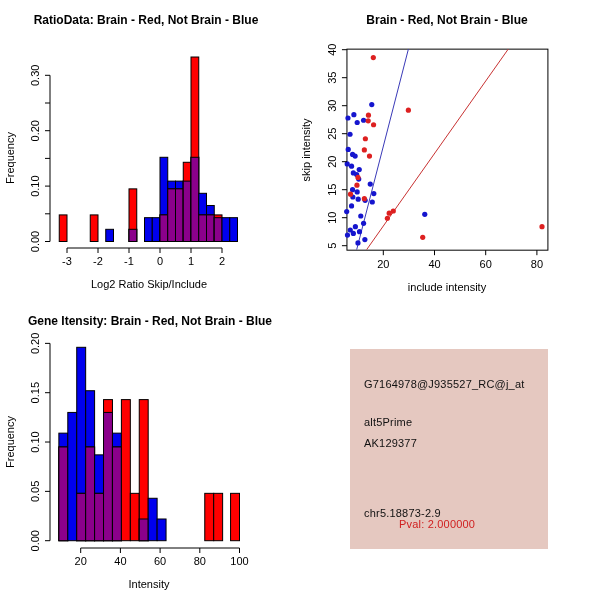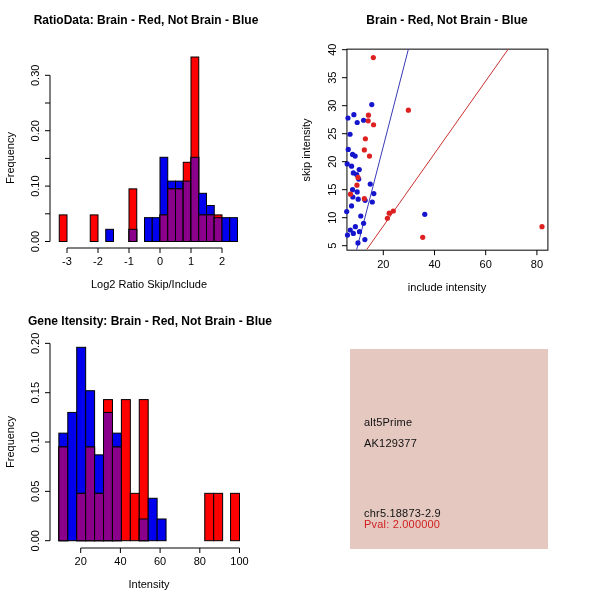--- a/index.html
+++ b/index.html
@@ -240,17 +240,18 @@
       <text x="39" y="92.695" fill="#000000" font-size="11" text-anchor="middle" transform="rotate(-90 39 92.695)">0.15</text>
       <line x1="45" y1="43.35999999999996" x2="50" y2="43.35999999999996" stroke="#000000" stroke-width="1"></line>
       <text x="39" y="43.35999999999996" fill="#000000" font-size="11" text-anchor="middle" transform="rotate(-90 39 43.35999999999996)">0.20</text>
     </g>
     <text x="150" y="25" fill="#000000" font-size="12" text-anchor="middle" font-weight="bold">Gene Itensity: Brain - Red, Not Brain - Blue</text>
     <text x="149" y="288" fill="#000000" font-size="11" text-anchor="middle">Intensity</text>
     <text x="14" y="142" fill="#000000" font-size="11" text-anchor="middle" transform="rotate(-90 14 142)">Frequency</text>
   </svg>
 
 <div id="info-box" style="background: rgb(229, 200, 192);">
+  <div class="info-line" style="top:29px">G7164978@J935527_RC@j_at</div>
   <div class="info-line" style="top:67px">alt5Prime</div>
   <div class="info-line" style="top:88px">AK129377</div>
   <div class="info-line" style="top:158px">chr5.18873-2.9</div>
-  <div class="info-line" style="top: 169px; color: rgb(208, 32, 32);">Pval: 2.000000</div>
+  <div class="info-line" style="top: 169px; color: rgb(208, 32, 32); margin-left: 35px;">Pval: 2.000000</div>
 </div>
 
 </body></html>

